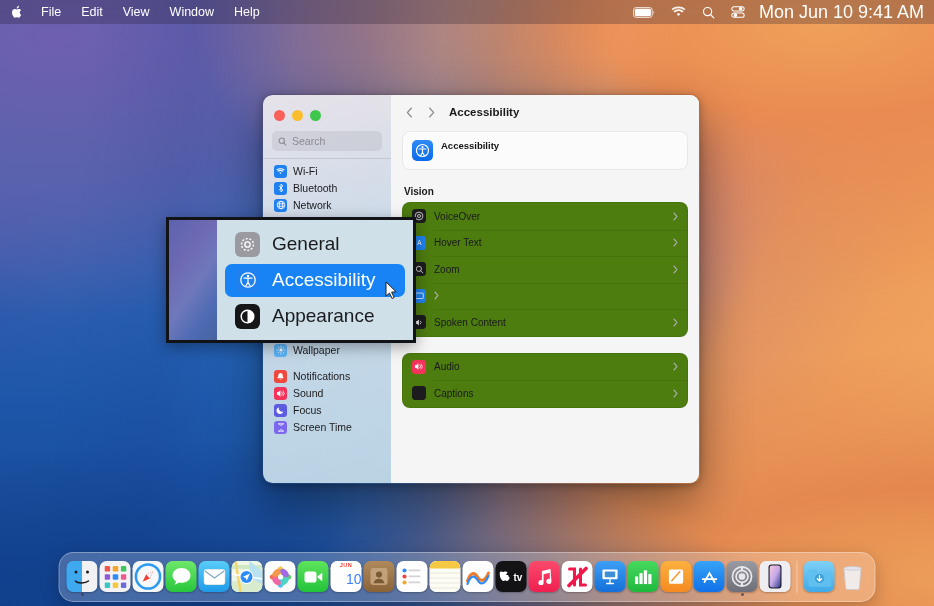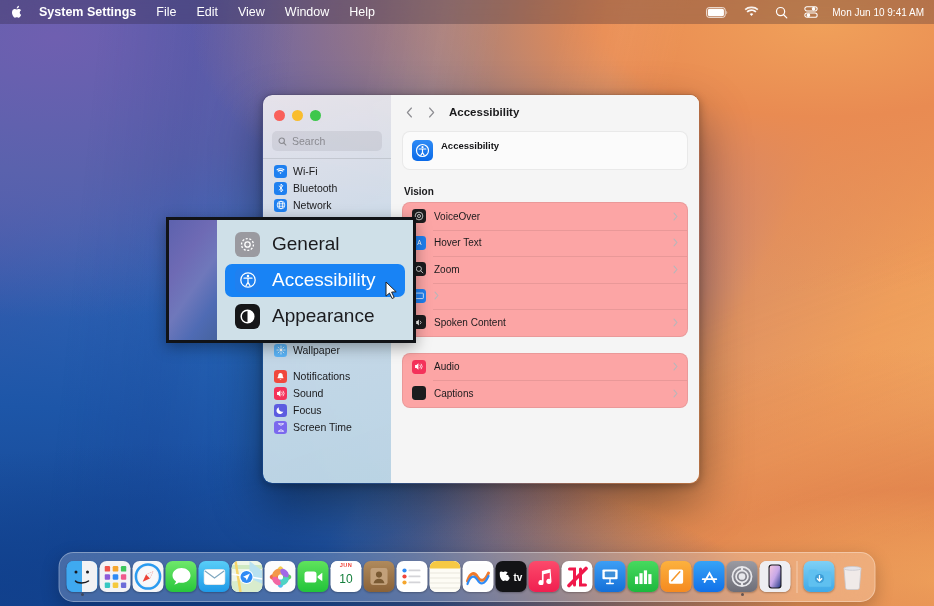--- a/index.html
+++ b/index.html
@@ -46,21 +46,21 @@
     backdrop-filter: blur(18px);
     display: flex; align-items: center;
     color: #fff; font-size: 12.5px; z-index: 40;
   }
   .mb-left { display: flex; align-items: center; gap: 0; padding-left: 9px; }
   .mb-item { padding: 0 10px; line-height: 24px; white-space: nowrap; }
   .mb-item.bold { font-weight: bold; padding-left: 8px; }
   .apple-logo { font-size: 14px; line-height: 24px; padding: 0 8px 0 2px; }
   .mb-right { margin-left: auto; display:flex; align-items:center; gap: 0; padding-right: 10px; }
   .mb-ico { padding: 0 8px; display:flex; align-items:center; }
-  .mb-clock { padding-left: 6px; font-size: 10px; white-space: nowrap; }
+  .mb-clock { padding-left: 6px; font-size: 18px; white-space: nowrap; }
 
   svg.ic { display:block; }
 
   
   .win {
     position: absolute; left: 262px; top: 94px; width: 438px; height: 390px;
     border-radius: 10px; overflow: hidden; z-index: 20;
     box-shadow: 0 22px 50px rgba(0,0,0,.42), 0 2px 8px rgba(0,0,0,.28);
     display: flex;
     border: .5px solid rgba(0,0,0,.22);
@@ -119,21 +119,21 @@
     width: 21px; height: 21px; border-radius: 5px; flex: 0 0 21px;
     background: linear-gradient(180deg,#2f8bf5,#0a6ae8);
     display:flex; align-items:center; justify-content:center; color:#fff;
   }
   .hero-t { font-size: 9.5px; font-weight: 600; color:#141416; margin-bottom: 1px; }
   .hero-d { font-size: 8.6px; color:#4a4a4e; line-height: 1.32; }
   .hero-d a { color:#1574e8; text-decoration: none; }
 
   .grp-title { font-size: 10px; font-weight: 700; color:#19191b; margin: 0 0 5px 2px; }
   .grp {
-    background:#fca5a5; border:.5px solid rgba(0,0,0,.07);
+    background:#4d7c0f; border:.5px solid rgba(0,0,0,.07);
     border-radius: 8px; margin-bottom: 16px; overflow: hidden;
   }
   .row {
     display:flex; align-items:center; gap: 8px;
     height: 26.5px; padding: 0 9px; position: relative;
   }
   .row + .row::before {
     content:""; position:absolute; left: 30px; right:0; top:0; height:.5px;
     background: rgba(0,0,0,.075);
   }
@@ -200,21 +200,20 @@
   <div class="wall-streaks"></div>
   <div class="wall-bottom"></div>
 
   <div class="menubar">
     <div class="mb-left">
       <span class="apple-logo">
         <svg class="ic" width="12" height="14" viewBox="0 0 24 28" fill="#fff">
           <path d="M17.6 14.8c0-3 2.4-4.4 2.5-4.5-1.4-2-3.5-2.3-4.2-2.3-1.8-.2-3.5 1-4.4 1-.9 0-2.3-1-3.8-1-2 0-3.8 1.1-4.8 2.9-2 3.5-.5 8.8 1.5 11.6 1 1.4 2.1 3 3.6 2.9 1.4-.1 2-.9 3.7-.9 1.7 0 2.2.9 3.7.9 1.5 0 2.5-1.4 3.4-2.8 1.1-1.6 1.5-3.2 1.5-3.3-.1 0-2.9-1.1-2.9-4.5zM14.8 5.5c.8-1 1.3-2.4 1.2-3.8-1.2 0-2.6.8-3.4 1.8-.7.9-1.4 2.3-1.2 3.6 1.3.1 2.6-.7 3.4-1.6z"></path>
         </svg>
       </span>
-      <span class="mb-item bold">System Settings</span>
       <span class="mb-item">File</span>
       <span class="mb-item">Edit</span>
       <span class="mb-item">View</span>
       <span class="mb-item">Window</span>
       <span class="mb-item">Help</span>
     </div>
     <div class="mb-right">
       <span class="mb-ico">
         <svg class="ic" width="22" height="11" viewBox="0 0 26 13">
           <rect x=".7" y=".7" width="22" height="11.6" rx="3" fill="none" stroke="#fff" stroke-opacity=".85" stroke-width="1.1"></rect>
@@ -695,21 +694,21 @@
         <svg class="ic" width="20" height="14" viewBox="0 0 20 14" fill="#fff">
           <rect x="1" y="1.5" width="12" height="11" rx="2.6"></rect>
           <path d="M14.2 6.2l4.6-3.4v8.4l-4.6-3.4z"></path>
         </svg>
       </span>
     </div>
 
     <div class="dk">
       <span class="tile" style="background:#fff; flex-direction:column; justify-content:flex-start">
         <span style="display:block;width:100%;height:8px;background:#fff;color:#f0453c;font-size:5.6px;font-weight:bold;text-align:center;line-height:8px;letter-spacing:.4px">JUN</span>
-        <span style="display:block;width:100%;flex:1;color:#15803d;font-size:12px;text-align:center;line-height:21px">10</span>
+        <span style="display:block;width:100%;flex:1;color:#3b82f6;font-size:14px;text-align:right;line-height:21px">10</span>
       </span>
     </div>
 
     <div class="dk">
       <span class="tile" style="background:linear-gradient(180deg,#b08a5c,#8a6238)">
         <svg class="ic" width="19" height="19" viewBox="0 0 20 20">
           <rect x="1" y="1" width="18" height="18" rx="2.6" fill="#c2a07a"></rect>
           <circle cx="10" cy="8" r="3.2" fill="#7a5a33"></circle>
           <path d="M4.2 17c.8-3 3-4.6 5.8-4.6s5 1.6 5.8 4.6z" fill="#7a5a33"></path>
         </svg>

